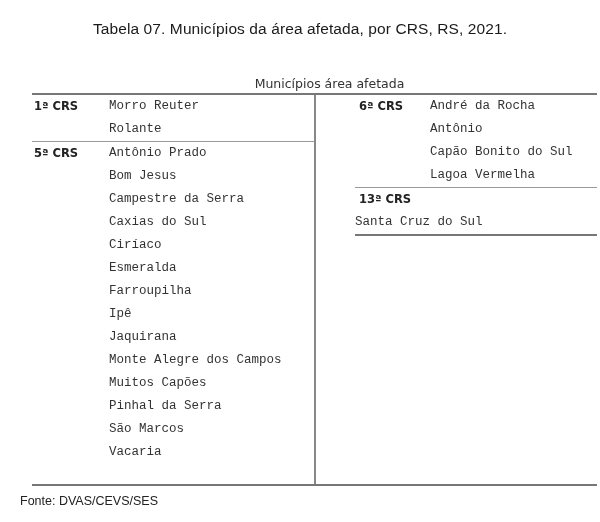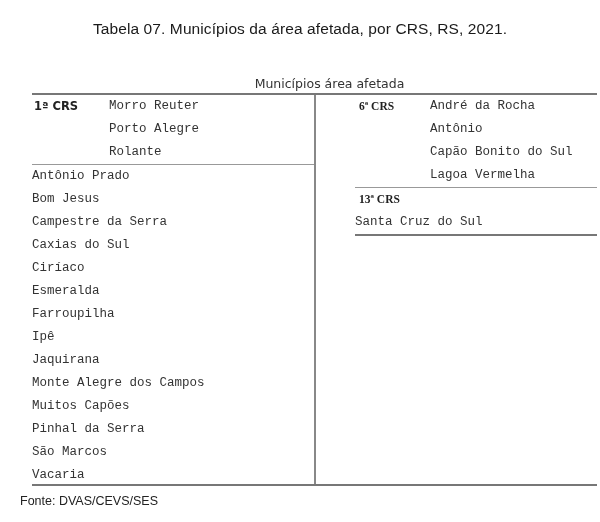--- a/index.html
+++ b/index.html
@@ -78,21 +78,20 @@
       font-size: 11.5px;
       color: #222;
       padding-left: 2px;
       line-height: 23px;
       height: 23px;
       box-sizing: border-box;
     }
     .col-right .crs {
       width: 75px;
       padding-left: 4px;
-      font-family: Liberation Serif, serif;
     }
     .munis {
       flex: 1;
     }
     .muni {
       font-family: Liberation Mono, monospace;
       font-size: 12.5px;
       color: #333;
       line-height: 23px;
       height: 23px;
@@ -115,26 +114,26 @@
 <div class="table-wrap">
   <div class="table-header">Municípios área afetada</div>
   <div class="table-body">
 
     <div class="col col-left">
 
       <div class="group">
         <div class="crs">1ª CRS</div>
         <div class="munis">
           <div class="muni">Morro Reuter</div>
-          <div class="muni">Porto Alegre</div>
           <div class="muni">Rolante</div>
         </div>
       </div>
 
       <div class="group last-left">
+        <div class="crs">5ª CRS</div>
         <div class="munis">
           <div class="muni">Antônio Prado</div>
           <div class="muni">Bom Jesus</div>
           <div class="muni">Campestre da Serra</div>
           <div class="muni">Caxias do Sul</div>
           <div class="muni">Ciríaco</div>
           <div class="muni">Esmeralda</div>
           <div class="muni">Farroupilha</div>
           <div class="muni">Ipê</div>
           <div class="muni">Jaquirana</div>

